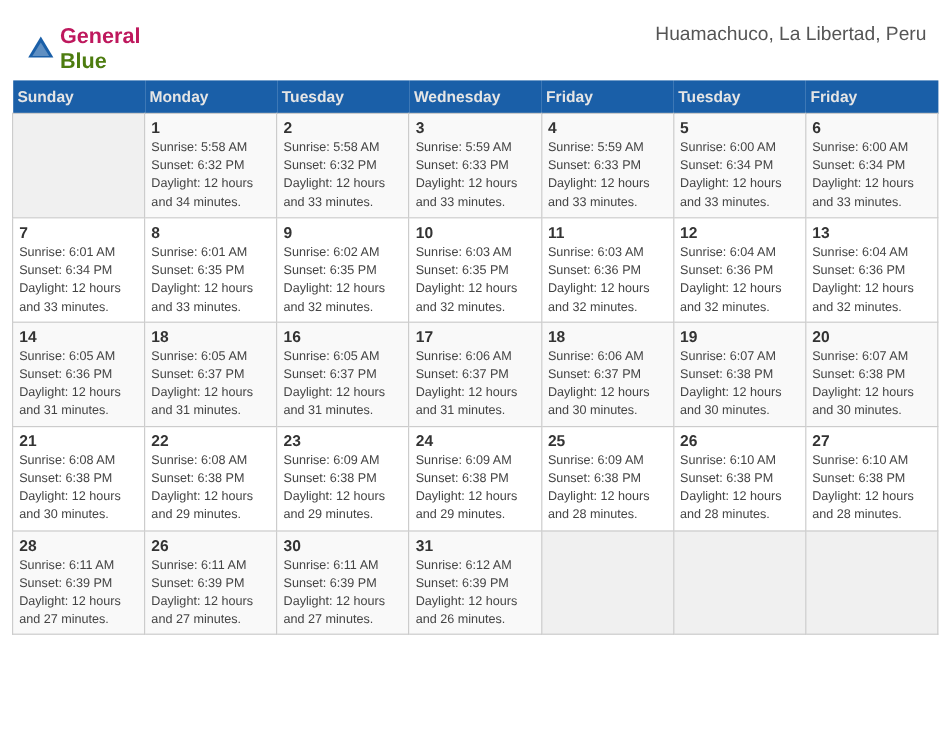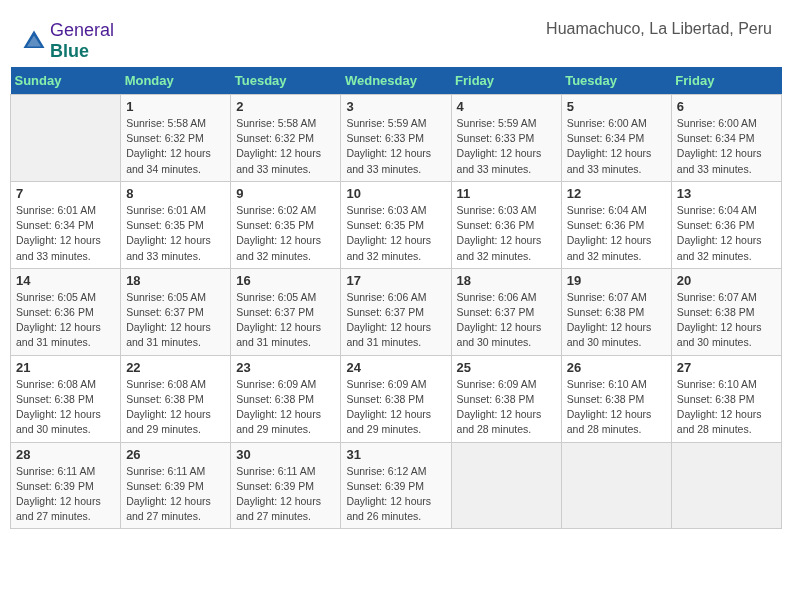--- a/index.html
+++ b/index.html
@@ -15,27 +15,27 @@
       justify-content: space-between;
       align-items: flex-start;
       padding: 10px 10px 5px 10px;
     }
     .logo {
       display: flex;
       align-items: center;
     }
     .logo-text-general {
       font-size: 18px;
-      font-weight: normal;
-      color: #4c1d95;
+      font-weight: bold;
+      color: #be185d;
     }
     .logo-text-blue {
       font-size: 18px;
       font-weight: bold;
-      color: #0f766e;
+      color: #4d7c0f;
     }
     .logo-icon {
       width: 28px;
       height: 28px;
       margin-right: 2px;
     }
     .title-block {
       text-align: right;
     }
     .title-block h1 {
@@ -48,21 +48,21 @@
       font-weight: normal;
       color: #555;
     }
     table {
       width: 100%;
       border-collapse: collapse;
       font-size: 11px;
     }
     thead tr th {
       background-color: #1a5fa8;
-      color: #86efac;
+      color: #e5e5e5;
       padding: 6px 4px;
       text-align: left;
       font-size: 13px;
       font-weight: bold;
     }
     tbody tr td {
       border: 1px solid #ccc;
       padding: 4px 5px;
       vertical-align: top;
       min-height: 80px;

